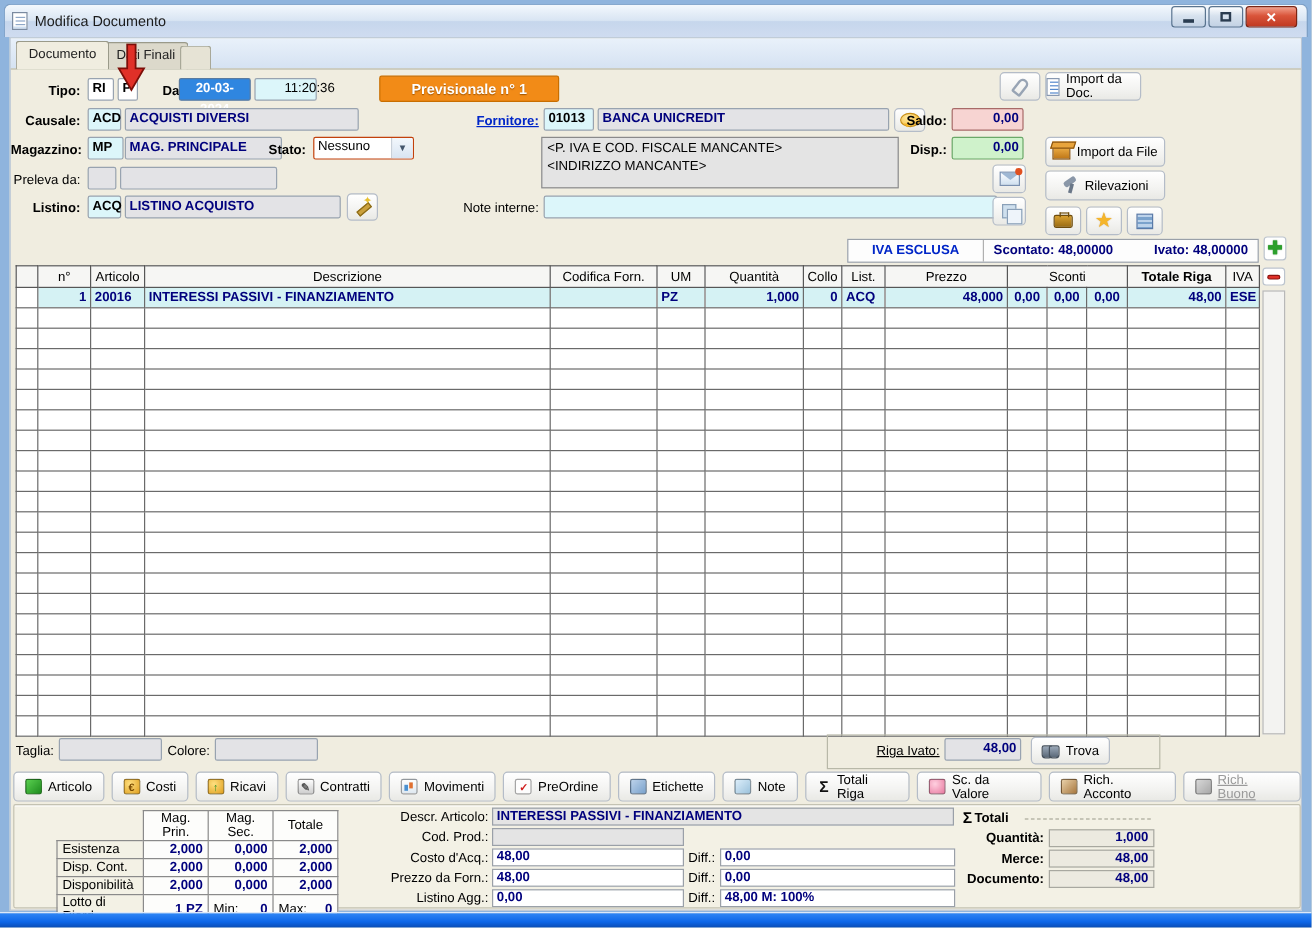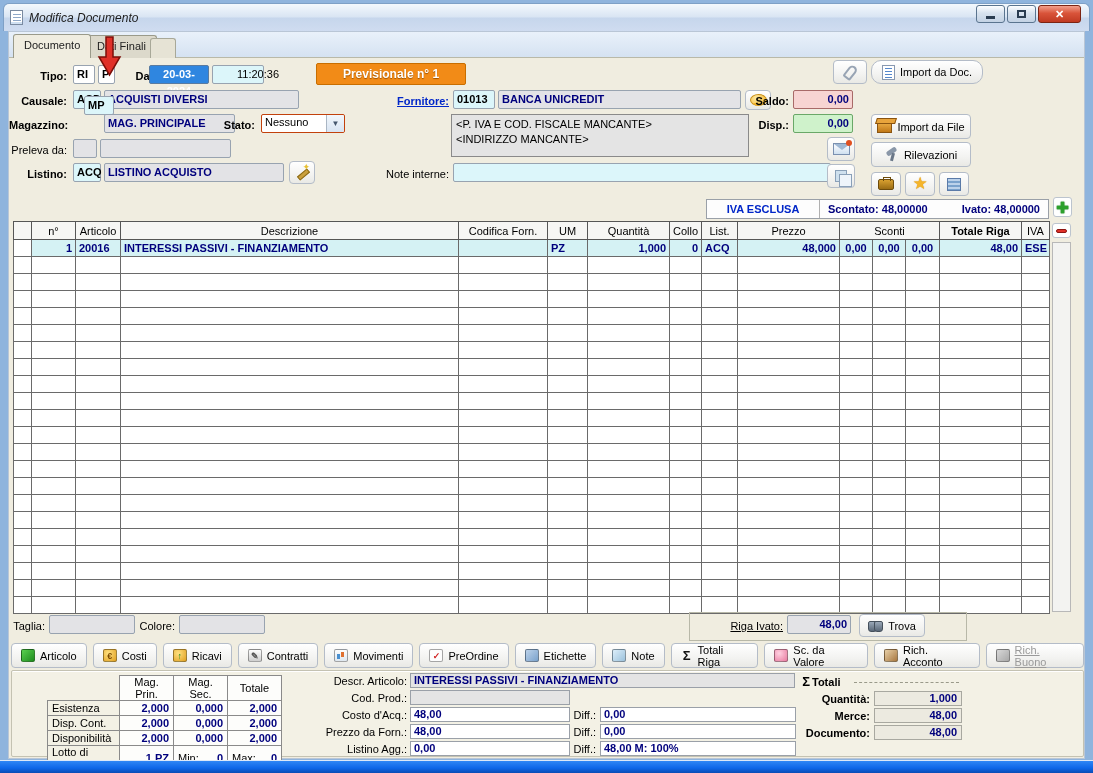--- a/index.html
+++ b/index.html
@@ -5,21 +5,21 @@
   * { box-sizing: border-box; }
   html,body { margin:0; padding:0; width:1093px; height:773px; overflow:hidden;
     font-family:"Liberation Sans",sans-serif; font-size:11px; color:#000; }
   body { position:relative; background:#8fb4dd; }
 
   
   .titlebar { position:absolute; left:3px; top:3px; width:1087px; height:28px;
     background:linear-gradient(#f3f8fd,#d9e5f3 48%,#c6d6ec 52%,#cfdcf0);
     border:1px solid #7ea0c6; border-bottom:none; border-radius:6px 6px 0 0;
     display:flex; align-items:center; padding:0 6px; }
-  .title-text { font-size:12px; color:#1c1c1c; margin-left:6px;font-style:italic; }
+  .title-text { font-size:12px; color:#1c1c1c; margin-left:6px; }
   .winbtns { position:absolute; right:12px; top:5px; display:flex; gap:2px; }
   .winbtn { width:29px; height:18px; border:1px solid #5a748f; border-radius:3px;
     background:linear-gradient(#fdfeff,#d7e2ee 45%,#c3d2e4); display:flex; align-items:center; justify-content:center; }
   .winbtn .bar { width:9px; height:3px; background:#2a3c50; margin-top:7px; }
   .winbtn .box { width:9px; height:8px; border:2px solid #2a3c50; }
   .winbtn.close { background:linear-gradient(#f2a08c,#d9543a 45%,#c03a22); border-color:#7c2413;
     color:#fff; font-weight:bold; font-size:11px; width:43px; }
   .bottombar { position:absolute; left:0; bottom:0; width:1093px; height:13px;
     background:linear-gradient(#2f86f5,#0d66e8 60%,#0a4cb4); border-top:1px solid #dce8f8; }
 
@@ -212,39 +212,39 @@
   <div class="flabel" style="left:0;width:58px;top:35px;">Tipo:</div>
   <div class="fld" style="left:64px;top:33px;width:22px;font-weight:bold;">RI</div>
   <div class="fld" style="left:89px;top:33px;width:17px;font-weight:bold;">P</div>
   <div class="flabel" style="left:105px;width:32px;top:35px;margin-left:17px;">Data:</div>
   <div class="fld sel-date" style="left:140px;top:33px;width:60px;">20-03-2024</div>
   <div class="fld cyan" style="left:203px;top:33px;width:52px;padding-left:24px;">11:20:36</div>
   <div class="banner">Previsionale n° 1</div>
   <div class="btn" style="left:824px;top:28px;width:34px;height:24px;">
     <span class="ic ic-clip"></span>
   </div>
-  <div class="btn" style="left:862px;top:28px;width:112px;height:24px;border-radius:10px;">
+  <div class="btn" style="left:862px;top:28px;width:80px;height:24px;">
     <span class="ic ic-page"></span>
     <span>Import da Doc.</span>
   </div>
 
   <div class="flabel" style="left:0;width:58px;top:60px;">Causale:</div>
   <div class="fld cyan" style="left:64px;top:58px;width:28px;font-weight:bold;">ACD</div>
   <div class="fld grayro" style="left:95px;top:58px;width:195px;">ACQUISTI DIVERSI</div>
   <div class="flabel link" style="left:380px;width:60px;top:60px;">Fornitore:</div>
   <div class="fld cyan" style="left:444px;top:58px;width:42px;font-weight:bold;">01013</div>
   <div class="fld grayro" style="left:489px;top:58px;width:243px;">BANCA UNICREDIT</div>
   <div class="btn" style="left:736px;top:58px;width:26px;height:20px;">
     <span class="ic ic-bubble"></span>
   </div>
   <div class="flabel" style="left:744px;width:36px;top:60px;">Saldo:</div>
   <div class="fld pink rt nv" style="left:784px;top:58px;width:60px;">0,00</div>
 
   <div class="flabel" style="left:0;width:58px;top:84px;">Magazzino:</div>
-  <div class="fld cyan" style="left:64px;top:64px;width:30px;font-weight:bold;margin-left:11px;">MP</div>
+  <div class="fld cyan" style="left:64px;top:82px;width:30px;font-weight:bold;">MP</div>
   <div class="fld grayro" style="left:95px;top:82px;width:131px;">MAG. PRINCIPALE</div>
   <div class="flabel" style="left:214px;width:32px;top:84px;">Stato:</div>
   <div class="combo" style="left:252px;top:82px;width:84px;">
     <span class="val">Nessuno</span>
     <span class="drop">▼</span>
   </div>
   <div class="addr">
     <div>&lt;P. IVA E COD. FISCALE MANCANTE&gt;</div>
     <div>&lt;INDIRIZZO MANCANTE&gt;</div>
   </div>

